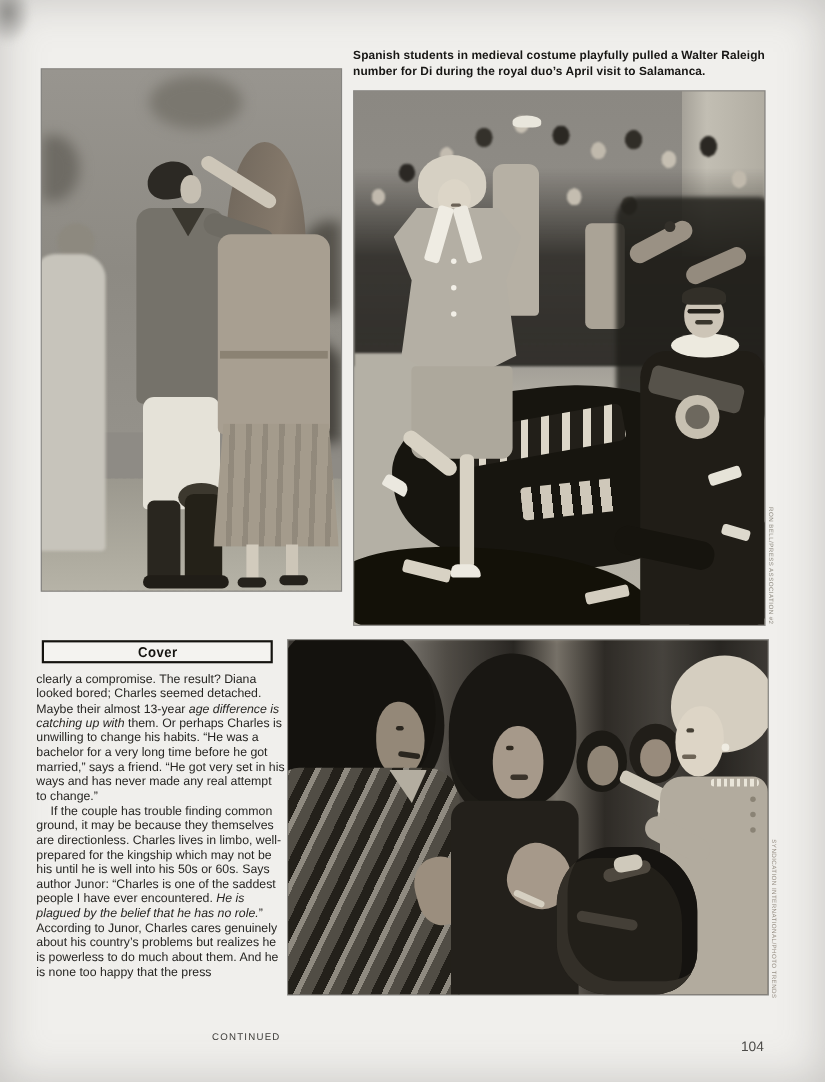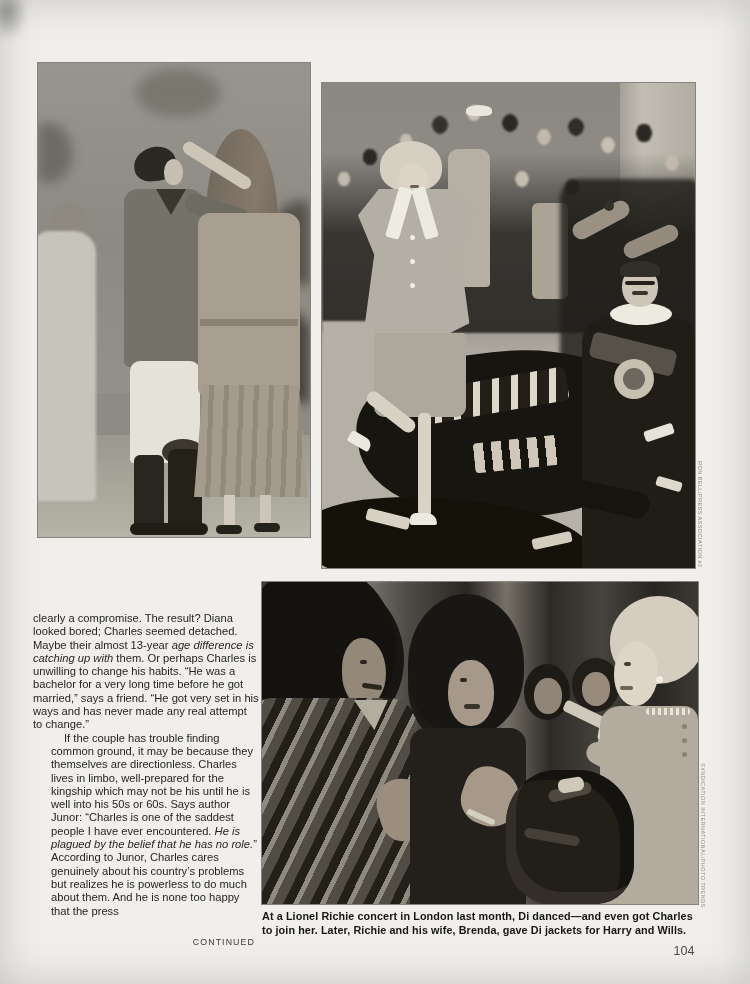--- a/index.html
+++ b/index.html
@@ -12,21 +12,21 @@
   
   .ph{position:absolute;overflow:hidden;background:#8e8b85;box-shadow:0 0 0 1px rgba(45,43,40,.55);}
   .ph *{position:absolute;}
   
   .cap{position:absolute;font-weight:bold;font-size:10.8px;line-height:14.2px;color:#171614;letter-spacing:.1px;}
   .badge{position:absolute;left:38px;top:582px;width:206px;height:17px;border:2px solid #14130f;background:#f4f3f0;
          display:flex;align-items:center;justify-content:center;}
   .badge span{font-weight:bold;font-size:13px;letter-spacing:.4px;color:#14130f;transform:scaleX(.92);}
   .article{position:absolute;left:33px;top:612px;width:226px;font-size:11.2px;line-height:13.3px;color:#262522;text-align:left;}
   .article p{margin:0;}
-  .article p.ind{text-indent:13px;margin-left:18px;}
+  .article p.ind{text-indent:13px;}
   .it{font-style:italic;}
   .continued{position:absolute;left:33px;top:937px;width:222px;text-align:right;font-size:8.8px;letter-spacing:1.1px;color:#3c3b38;}
   .pagenum{position:absolute;left:664px;top:944px;width:40px;text-align:center;font-size:12.5px;color:#4c4b48;}
   .credit{position:absolute;writing-mode:vertical-rl;font-size:5.6px;letter-spacing:.4px;color:#8d897f;white-space:nowrap;}
 
   
   .p1-bg{left:0;top:0;width:272px;height:330px;background:linear-gradient(#98958f 0%,#8d8a83 55%,#94918a 100%);}
   .p1-blobs{left:0;top:0;width:272px;height:340px;filter:blur(6px);
     background:
       radial-gradient(60px 90px at 245px 300px,#46433d 60%,rgba(70,67,61,0) 61%),
@@ -163,20 +163,21 @@
   .p3-pilehl{left:286px;top:204px;width:44px;height:12px;background:#4e483f;border-radius:6px;transform:rotate(-14deg);}
   .p3-pilehl2{left:262px;top:250px;width:56px;height:10px;background:#443f37;border-radius:5px;transform:rotate(10deg);}
   .p3-glove{left:296px;top:196px;width:26px;height:14px;background:#cfc9bb;border-radius:6px;transform:rotate(-10deg);}
 </style>
 </head>
 <body>
 
 <div class="scan">
   <div class="abs corner"></div>
 
+  <div class="cap" style="left:321px;top:44px;width:402px;">Spanish students in medieval costume playfully pulled a Walter Raleigh number for Di during the royal duo’s April visit to Salamanca.</div>
 
   <div class="ph" style="left:38px;top:63px;width:272px;height:474px;">
     <div class="p1-bg"></div>
     <div class="p1-blobs"></div>
     <div class="p1-grass"></div>
     <div class="p1-byhead"></div>
     <div class="p1-bystander"></div>
     <div class="p1-herhair"></div>
     <div class="p1-hair"></div>
     <div class="p1-face"></div>
@@ -241,20 +242,23 @@
     <div class="p2-mglass"></div>
     <div class="p2-mstache"></div>
     <div class="p2-sash"></div>
     <div class="p2-medal"></div>
     <div class="p2-medal2"></div>
     <div class="p2-mrib"></div>
     <div class="p2-mrib2"></div>
   </div>
 
 
+  <div class="badge">
+    <span>Cover</span>
+  </div>
 
   <div class="article">
     <p><span>clearly a compromise. The result? Diana looked bored; Charles seemed detached. Maybe their almost 13-year </span><span class="it">age difference is catching up with</span><span> them. Or perhaps Charles is unwilling to change his habits. “He was a bachelor for a very long time before he got married,” says a friend. “He got very set in his ways and has never made any real attempt to change.”</span></p>
     <p class="ind"><span>If the couple has trouble finding common ground, it may be because they themselves are directionless. Charles lives in limbo, well-prepared for the kingship which may not be his until he is well into his 50s or 60s. Says author Junor: “Charles is one of the saddest people I have ever encountered. </span><span class="it">He is plagued by the belief that he has no role.</span><span>” According to Junor, Charles cares genuinely about his country’s problems but realizes he is powerless to do much about them. And he is none too happy that the press</span></p>
   </div>
   <div class="continued">CONTINUED</div>
 
   <div class="ph" style="left:262px;top:582px;width:436px;height:322px;">
     <div class="p3-bg"></div>
     <div class="p3-bgblur"></div>
@@ -288,19 +292,18 @@
     <div class="p3-dbtn" style="top:142px;"></div>
     <div class="p3-dbtn" style="top:156px;"></div>
     <div class="p3-dbtn" style="top:170px;"></div>
     <div class="p3-darm"></div>
     <div class="p3-pile"></div>
     <div class="p3-pilehl"></div>
     <div class="p3-pilehl2"></div>
     <div class="p3-glove"></div>
   </div>
 
-  <div class="cap" style="left:262px;top:909px;width:442px;">At a Lionel Richie concert in London last month, Di danced—and even got Charles to join her. Later, Richie and his wife, Brenda, gave Di jackets for Harry and Wills.</div>
 
   <div class="credit" style="left:697px;top:461px;height:110px;">RON BELL/PRESS ASSOCIATION #2</div>
   <div class="credit" style="left:700px;top:763px;height:142px;color:#978f84;">SYNDICATION INTERNATIONAL/PHOTO TRENDS</div>
 
   <div class="pagenum">104</div>
 </div>
 
 </body></html>

